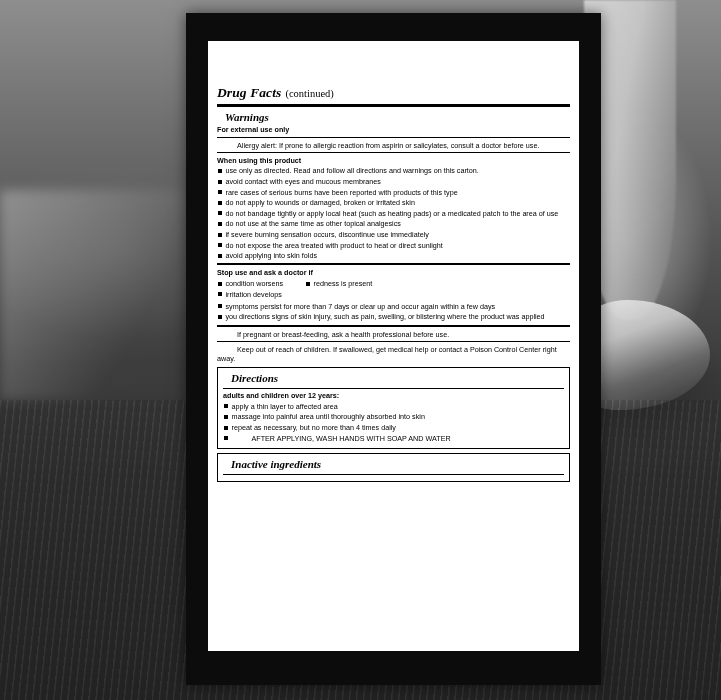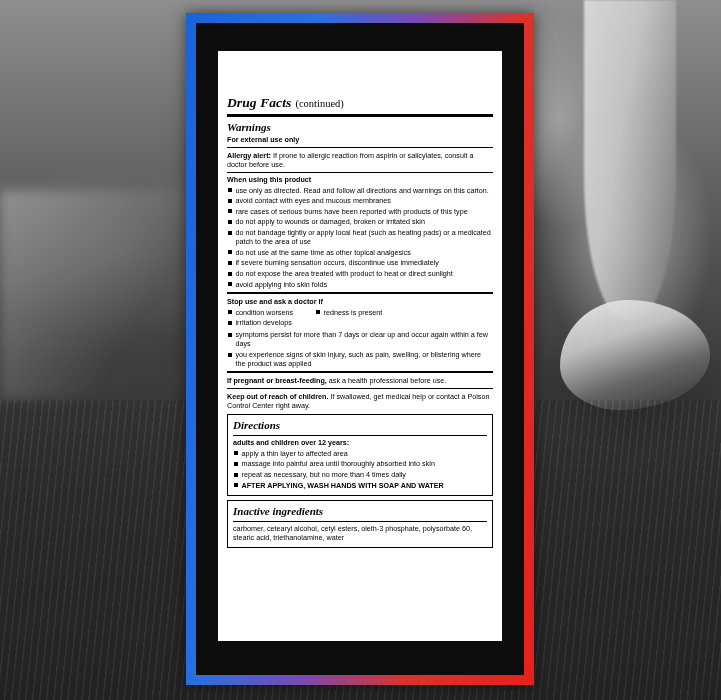--- a/index.html
+++ b/index.html
@@ -65,23 +65,23 @@
     background: linear-gradient(100deg, #e4e4e4 0%, #cfcfcf 40%, #9b9b9b 75%, #737373 100%);
     opacity: .85;
     filter: blur(1px);
   }
 
   
   .label-frame {
     position: absolute;
     left: 186px;
     top: 13px;
-    width: 348px;
+    width: 415px;
     height: 672px;
-    padding: 10px;
+    padding: 0;
     box-sizing: border-box;
     background: linear-gradient(100deg, #1b63d8 0%, #2a6fe0 28%, #7a4bb4 50%, #d8342c 72%, #e8201c 100%);
     box-shadow: 0 0 14px rgba(0,0,0,.55);
   }
   .label-black {
     width: 100%;
     height: 100%;
     box-sizing: border-box;
     background: #0c0c0c;
     padding: 28px 22px 34px 22px;
@@ -122,23 +122,23 @@
   }
   .rule-thick { border-top: 3.2px solid #000; margin: 1px 0 3px 0; }
   .rule-med   { border-top: 2.1px solid #000; margin: 3px 0 3px 0; }
   .rule-thin  { border-top: 0.8px solid #000; margin: 2.5px 0 2.5px 0; }
 
   .sec-head {
     font-size: 11px;
     font-weight: bold;
     font-style: italic;
     font-family: "Liberation Serif", serif;
-    margin: 0 0 1px 0;
-  }
-  .bold { font-weight: bold; }
+    margin: 0 0 1px 8px;
+  }
+  .bold { font-weight: normal; margin-left: 20px; }
   .sub-bold { font-weight: bold; font-size: 7.2px; }
   .para { margin: 1.5px 0; }
 
   ul.bl {
     list-style: none;
     margin: 1px 0 1px 0;
     padding: 0;
   }
   ul.bl > li {
     position: relative;
@@ -215,21 +215,21 @@
         <ul class="bl">
           <li><span>condition worsens</span></li>
           <li><span>irritation develops</span></li>
         </ul>
         <ul class="bl">
           <li><span>redness is present</span></li>
         </ul>
       </div>
       <ul class="bl">
         <li><span>symptoms persist for more than 7 days or clear up and occur again within a few days</span></li>
-        <li><span>you experience signs of skin injury, such as pain, swelling, or blistering where the product was applied</span></li>
+        <li><span>you directions signs of skin injury, such as pain, swelling, or blistering where the product was applied</span></li>
       </ul>
       <div class="rule-med"></div>
 
       <div class="para">
         <span class="bold">If pregnant or breast-feeding,</span><span> ask a health professional before use.</span>
       </div>
       <div class="rule-thin"></div>
 
       <div class="para">
         <span class="bold">Keep out of reach of children.</span><span> If swallowed, get medical help or contact a Poison Control Center right away.</span>
@@ -243,18 +243,17 @@
           <li><span>apply a thin layer to affected area</span></li>
           <li><span>massage into painful area until thoroughly absorbed into skin</span></li>
           <li><span>repeat as necessary, but no more than 4 times daily</span></li>
           <li><span class="bold">AFTER APPLYING, WASH HANDS WITH SOAP AND WATER</span></li>
         </ul>
       </div>
 
       <div class="sec-box">
         <div class="sec-head">Inactive ingredients</div>
         <div class="rule-thin"></div>
-        <div class="tiny-note">carbomer, cetearyl alcohol, cetyl esters, oleth-3 phosphate, polysorbate 60, stearic acid, triethanolamine, water</div>
       </div>
 
     </div>
   </div>
 </div>
 
 </body></html>

